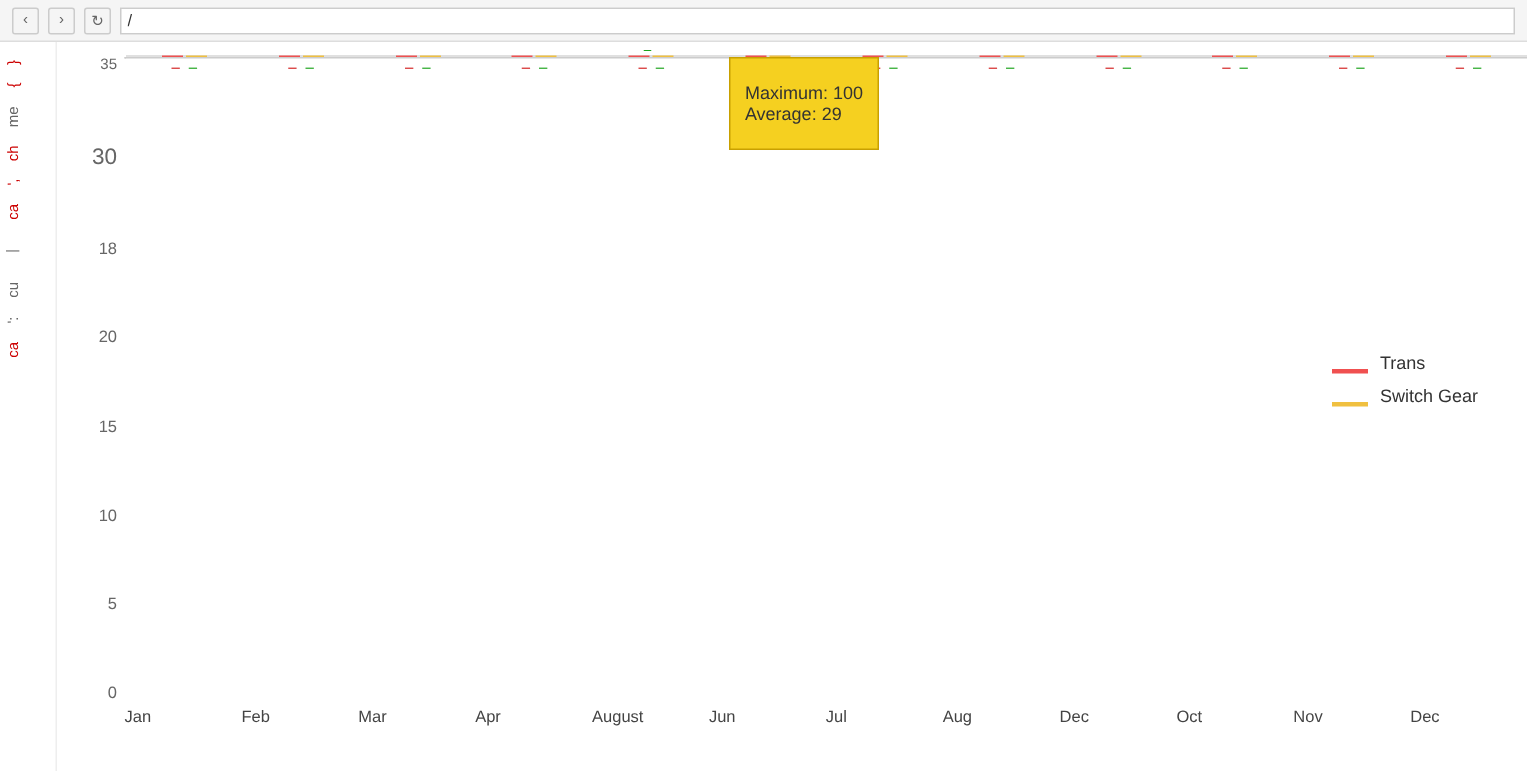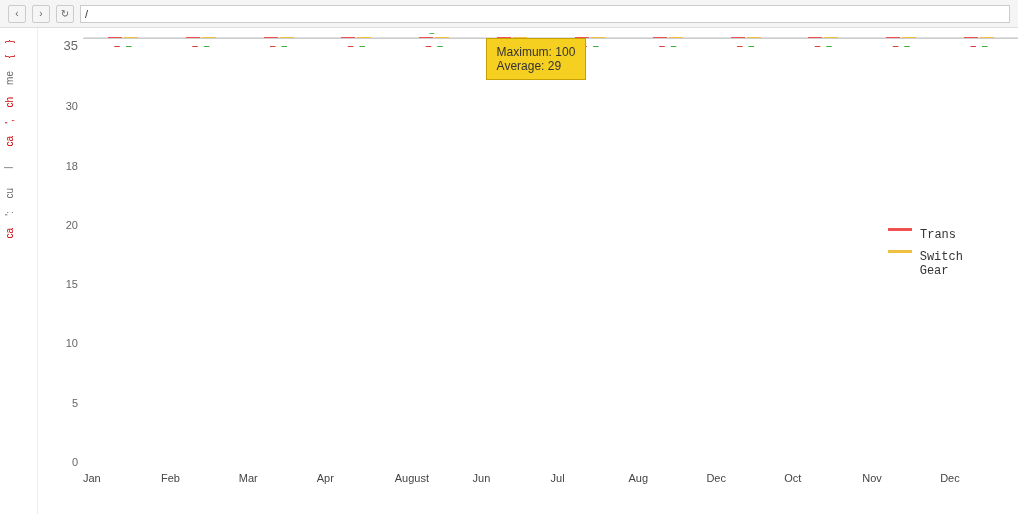--- a/index.html
+++ b/index.html
@@ -205,43 +205,42 @@
       top: 50%;
       transform: translateY(-50%);
       display: flex;
       flex-direction: column;
       gap: 8px;
       width: 110px;
     }
 
     .legend-item {
       display: flex;
-      align-items: flex-start;
+      align-items: flex-end;
       gap: 8px;
       font-size: 12px;
-      font-family: Liberation Mono, monospace;
     }
 
     .legend-line-red {
       width: 24px;
       height: 3px;
       background: #f05050;
     }
 
     .legend-line-yellow {
       width: 24px;
       height: 3px;
       background: #f0c040;
     }
 
     .tooltip {
       position: absolute;
       background: #f5d020;
       border: 1px solid #c8a000;
-      padding: 6px 10px;
+      padding: 16px 10px;
       font-size: 12px;
       color: #333;
       z-index: 10;
       pointer-events: none;
       top: 28%;
       left: 43%;
     }
 
     .chart-wrapper {
       flex: 1;
@@ -284,22 +283,22 @@
   <div class="chart-wrapper">
     <div class="chart-area">
       <div class="chart-container">
         <div class="y-axis" id="y-axis">
             <div style="font-size: 11px; color: rgb(102, 102, 102);">0</div>
             <div style="font-size: 11px; color: rgb(102, 102, 102);">5</div>
             <div style="font-size: 11px; color: rgb(102, 102, 102); text-align: right;">10</div>
             <div style="font-size: 11px; color: rgb(102, 102, 102); margin-left: 36px;">15</div>
             <div style="font-size: 11px; color: rgb(102, 102, 102);">20</div>
             <div style="font-size: 11px; color: rgb(102, 102, 102);">18</div>
-            <div style="font-size: 11px; color: rgb(102, 102, 102); margin-left: 32px;">30</div>
-            <div style="font-size: 13px; color: rgb(102, 102, 102); margin-left: 36px;">35</div>
+            <div style="font-size: 15px; color: rgb(102, 102, 102); margin-left: 32px;">30</div>
+            <div style="font-size: 10px; color: rgb(102, 102, 102); margin-left: 36px;">35</div>
           </div>
         <div style="flex:1; position:relative;">
           <div class="chart-body" id="chart-body">
 
           <div class="grid-line" style="bottom: 0%;"></div>
               <div class="grid-line" style="bottom: 14.2857%;"></div>
               <div class="grid-line" style="bottom: 28.5714%;"></div>
               <div class="grid-line" style="bottom: 42.8571%;"></div>
               <div class="grid-line" style="bottom: 57.1429%;"></div>
               <div class="grid-line" style="bottom: 71.4286%;"></div>

